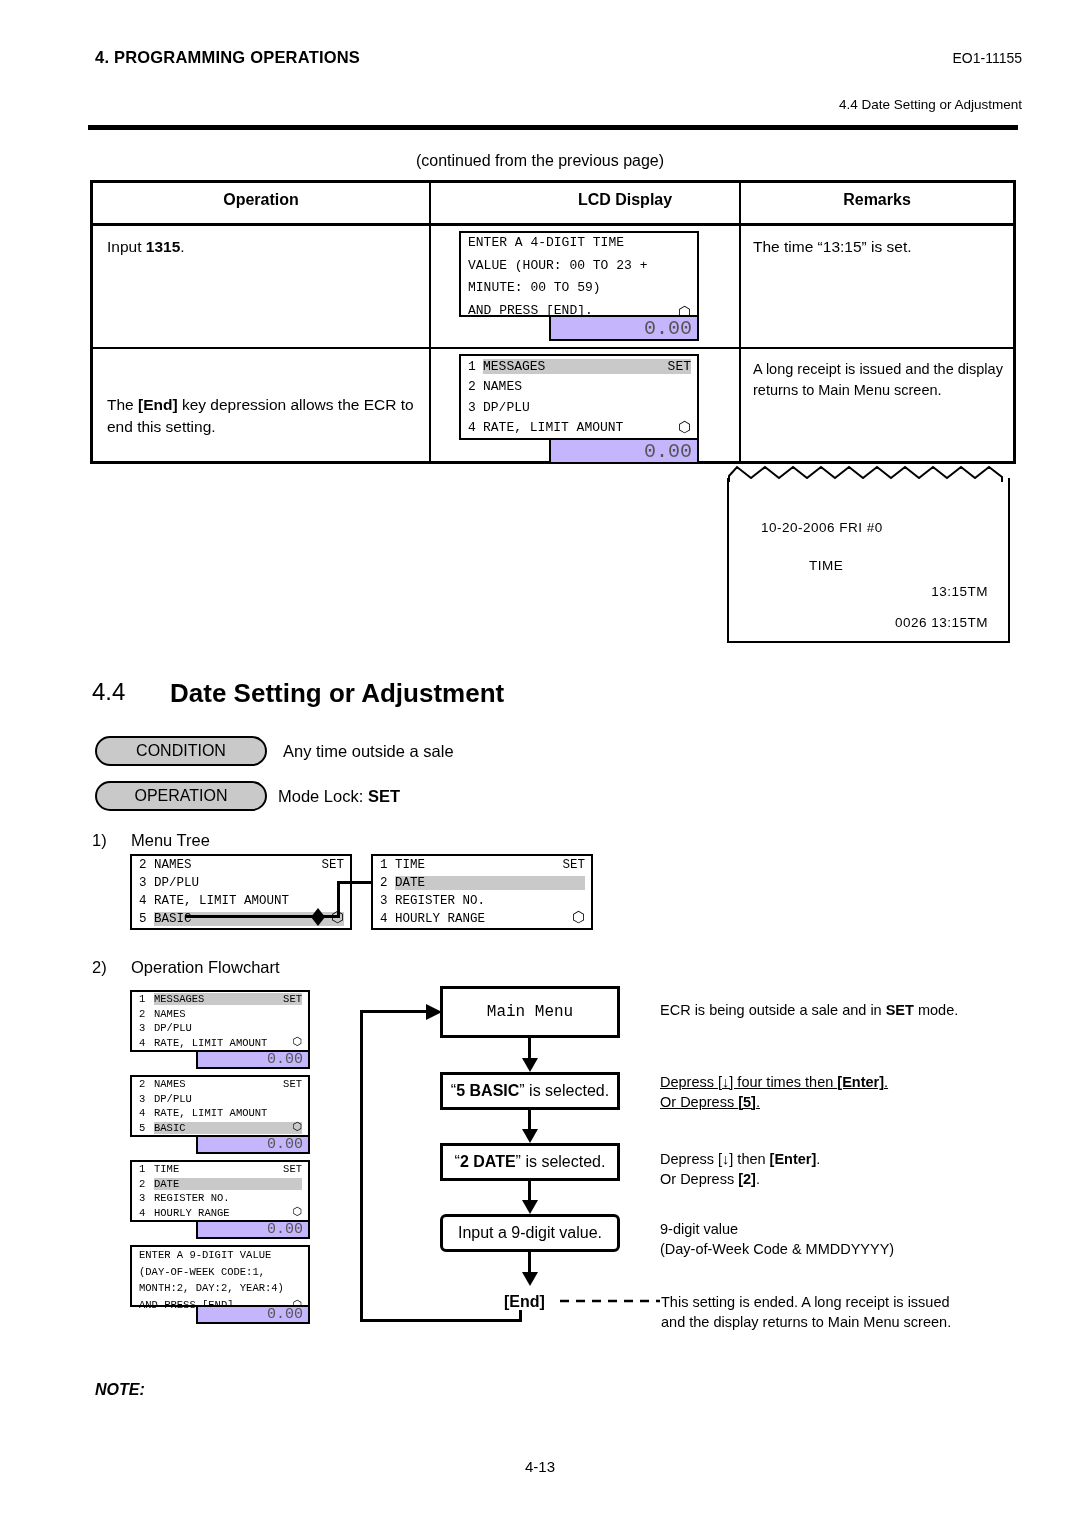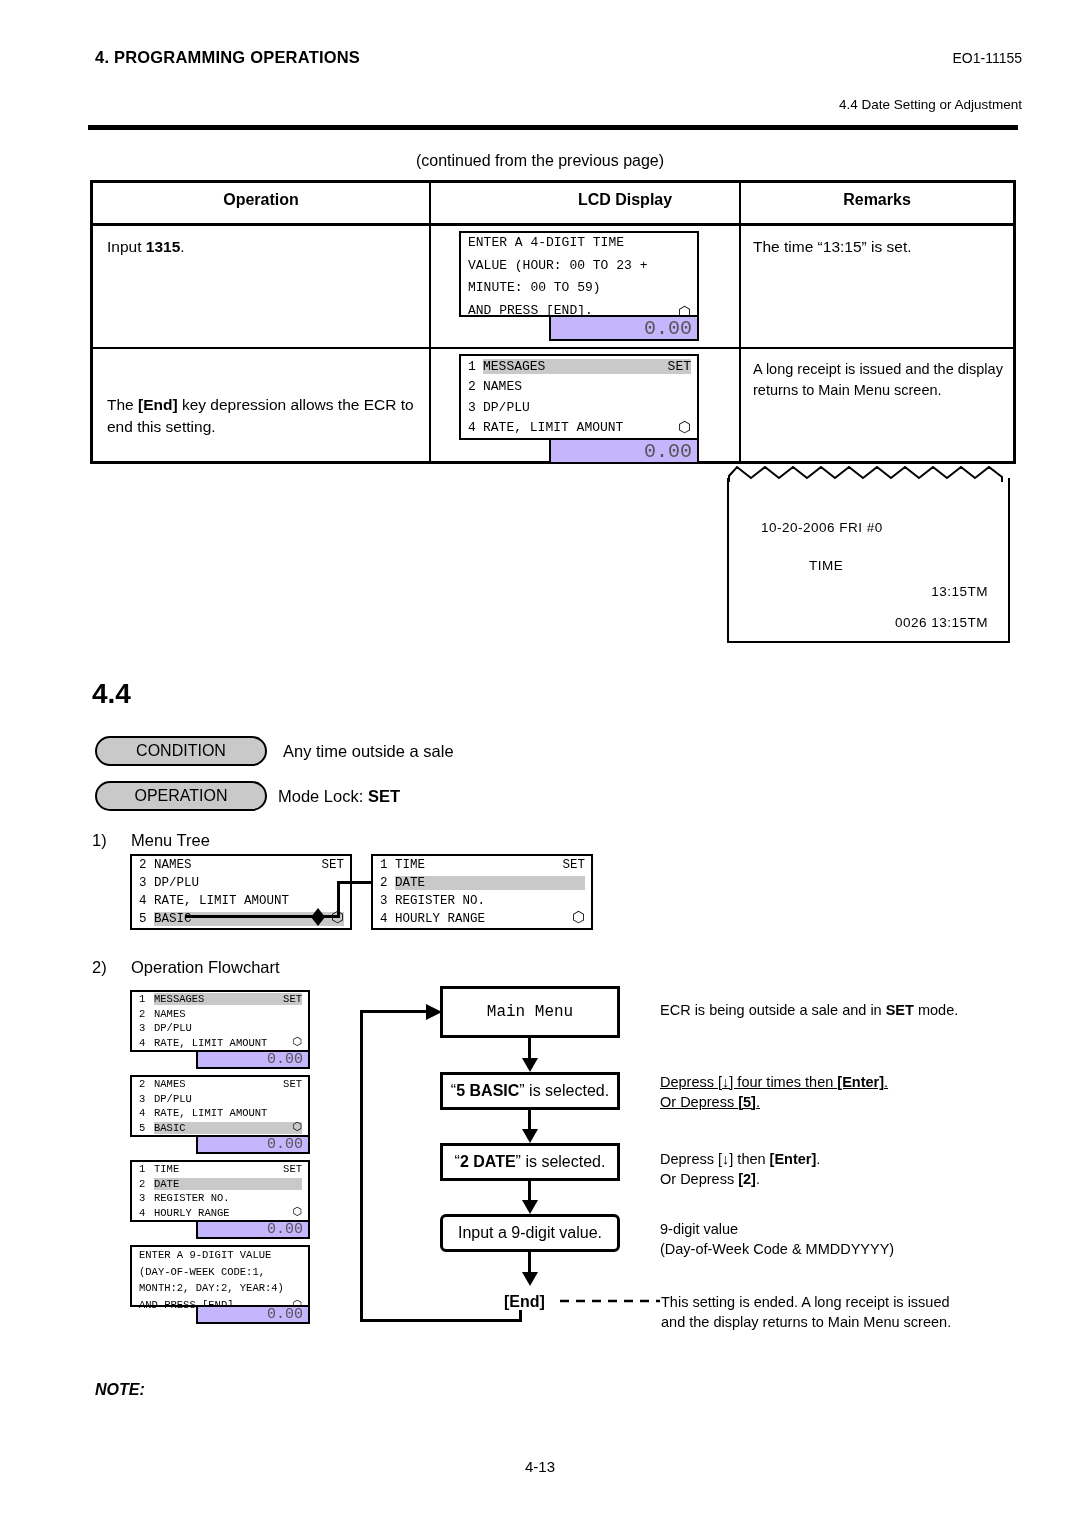--- a/index.html
+++ b/index.html
@@ -51,21 +51,21 @@
   
   .lcd.para .row{display:block;padding-top:2px;}
 
   
   .receipt{position:absolute;left:727px;top:478px;width:283px;height:165px;
            border:2px solid #000;border-top:none;box-sizing:border-box;background:#fff;}
   .receipt svg{position:absolute;left:-2px;top:-14px;}
   .rc{position:absolute;font-size:13.5px;font-family:"Liberation Sans",sans-serif;letter-spacing:.5px;}
 
   
-  .sec-num{position:absolute;left:92px;top:678px;font-size:28px;font-weight:bold;}
+  .sec-num{position:absolute;left:92px;top:678px;font-size:24px;font-weight:normal;}
   .sec-title{position:absolute;left:170px;top:678px;font-size:26px;font-weight:bold;}
 
   .pill{position:absolute;width:172px;height:30px;border:2px solid #000;border-radius:16px;
         background:#c9c9c9;box-sizing:border-box;display:flex;align-items:center;justify-content:center;
         font-size:16px;}
   .pill-txt{position:absolute;font-size:16.5px;}
   .pill-txt b{font-weight:bold;}
 
   .listnum{position:absolute;font-size:16.5px;}
   .listlbl{position:absolute;font-size:16.5px;}
@@ -141,20 +141,21 @@
     <svg width="287" height="18" viewBox="0 0 287 18">
       <path d="M2,18 L2,12 L10,3 L24,14 L38,3 L52,14 L66,3 L80,14 L94,3 L108,14 L122,3 L136,14 L150,3 L164,14 L178,3 L192,14 L206,3 L220,14 L234,3 L248,14 L262,3 L275,13 L275,18" fill="none" stroke="#000" stroke-width="2"></path>
     </svg>
     <div class="rc" style="left:32px;top:42px;">10-20-2006 FRI   #0</div>
     <div class="rc" style="left:80px;top:80px;">TIME</div>
     <div class="rc" style="right:20px;top:106px;">13:15TM</div>
     <div class="rc" style="right:20px;top:137px;">0026 13:15TM</div>
   </div>
 
   <div class="sec-num">4.4</div>
+  <div class="sec-title">Date Setting or Adjustment</div>
 
   <div class="pill" style="left:95px;top:736px;">
     <span>CONDITION</span>
   </div>
   <div class="pill-txt" style="left:283px;top:742px;">Any time outside a sale</div>
 
   <div class="pill" style="left:95px;top:781px;">
     <span>OPERATION</span>
   </div>
   <div class="pill-txt" style="left:266px;top:787px;margin-left:12px;">

